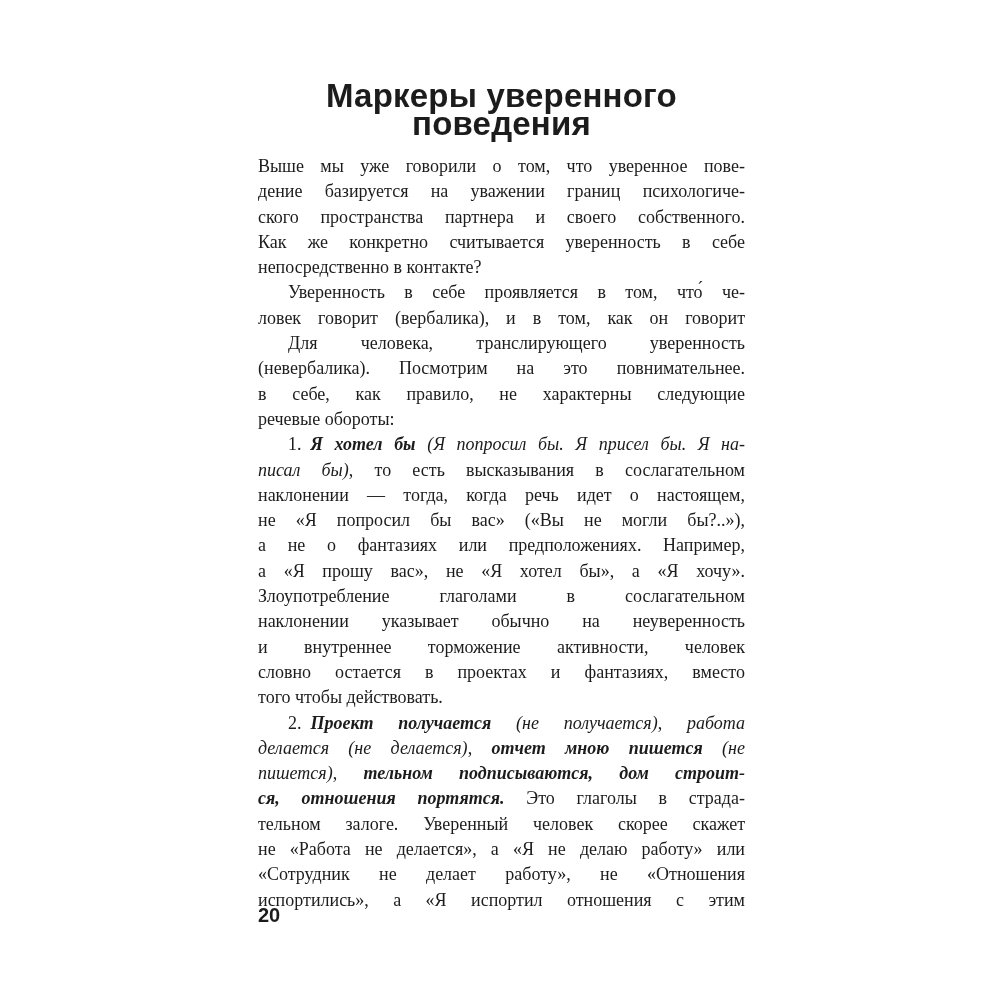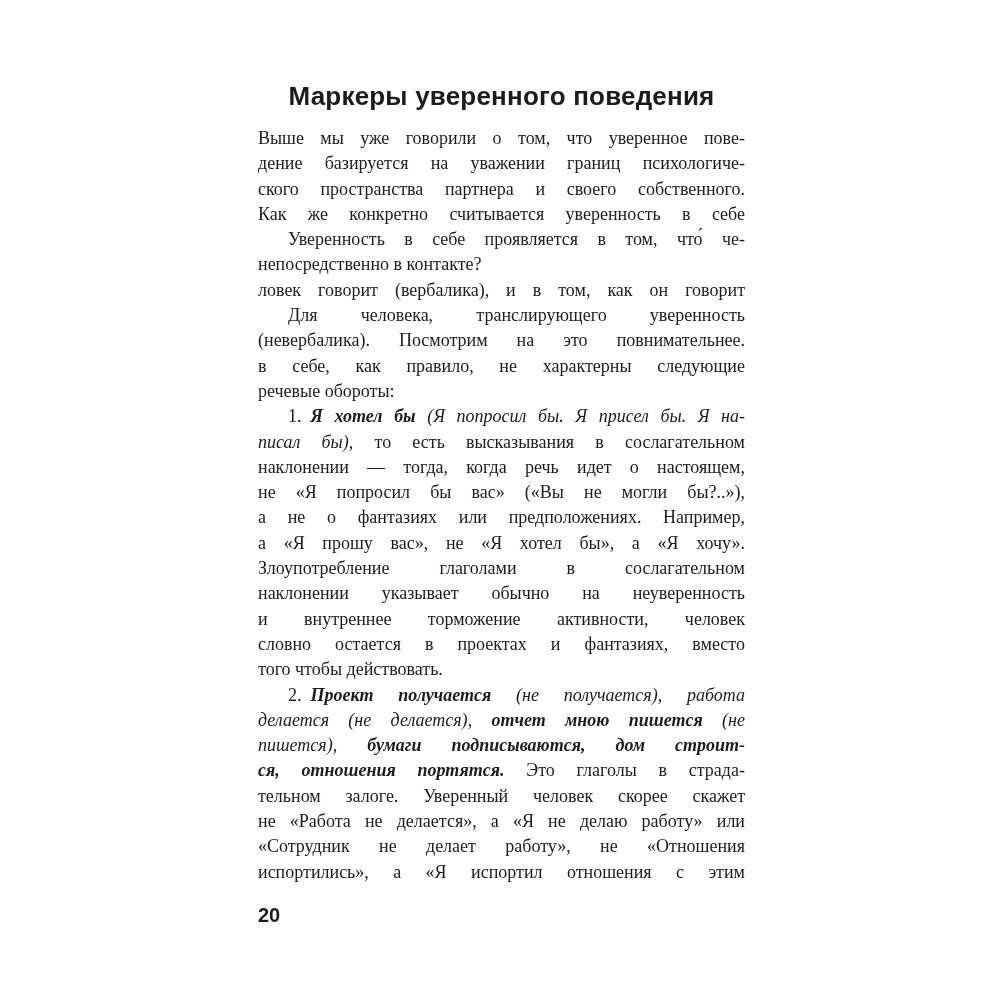--- a/index.html
+++ b/index.html
@@ -18,21 +18,21 @@
   .column {
     position: absolute;
     left: 258px;
     top: 82px;
     width: 487px;
   }
   .title {
     margin: 0;
     font-family: "Liberation Sans", "DejaVu Sans", sans-serif;
     font-weight: 700;
-    font-size: 26px;
+    font-size: 33px;
     line-height: 28px;
     text-align: center;
     letter-spacing: 0.2px;
   }
   .body-text {
     margin-top: 16px;
     font-family: "Liberation Serif", "DejaVu Serif", serif;
     font-size: 18px;
     line-height: 25.3px;
   }
@@ -67,41 +67,41 @@
 <body>
 
 <div class="page" style="color: rgb(28, 28, 28);">
   <div class="column">
     <h1 class="title">Маркеры уверенного поведения</h1>
     <div class="body-text">
         <div class="line"><span>Выше мы уже говорили о том, что уверенное пове-</span></div>
         <div class="line"><span>дение базируется на уважении границ психологиче-</span></div>
         <div class="line"><span>ского пространства партнера и своего собственного.</span></div>
         <div class="line"><span>Как же конкретно считывается уверенность в себе</span></div>
+        <div class="line last"><span>непосредственно в контакте?</span></div>
         <div class="line ind"><span>Уверенность в себе проявляется в том, что́ че-</span></div>
-        <div class="line last"><span>непосредственно в контакте?</span></div>
         <div class="line"><span>ловек говорит (вербалика), и в том, как он говорит</span></div>
         <div class="line ind"><span>Для человека, транслирующего уверенность</span></div>
         <div class="line"><span>(невербалика). Посмотрим на это повнимательнее.</span></div>
         <div class="line"><span>в себе, как правило, не характерны следующие</span></div>
         <div class="line last"><span>речевые обороты:</span></div>
         <div class="line ind"><span>1. </span><span class="bi">Я хотел бы</span><span> </span><span class="i">(Я попросил бы. Я присел бы. Я на-</span></div>
         <div class="line"><span class="i">писал бы)</span><span>, то есть высказывания в сослагательном</span></div>
         <div class="line"><span>наклонении — тогда, когда речь идет о настоящем,</span></div>
         <div class="line"><span>не «Я попросил бы вас» («Вы не могли бы?..»),</span></div>
         <div class="line"><span>а не о фантазиях или предположениях. Например,</span></div>
         <div class="line"><span>а «Я прошу вас», не «Я хотел бы», а «Я хочу».</span></div>
         <div class="line"><span>Злоупотребление глаголами в сослагательном</span></div>
         <div class="line"><span>наклонении указывает обычно на неуверенность</span></div>
         <div class="line"><span>и внутреннее торможение активности, человек</span></div>
         <div class="line"><span>словно остается в проектах и фантазиях, вместо</span></div>
         <div class="line last"><span>того чтобы действовать.</span></div>
         <div class="line ind"><span>2. </span><span class="bi">Проект получается</span><span> </span><span class="i">(не получается)</span><span>, </span><span class="i">работа</span></div>
         <div class="line"><span class="i">делается (не делается)</span><span>, </span><span class="bi">отчет мною пишется</span><span> </span><span class="i">(не</span></div>
-        <div class="line"><span class="i">пишется)</span><span>, </span><span class="bi">бумаги подписываются, дом строит-</span></div>
+        <div class="line"><span class="i">пишется)</span><span>, </span><span class="bi">тельном подписываются, дом строит-</span></div>
         <div class="line"><span class="bi">ся, отношения портятся.</span><span> Это глаголы в страда-</span></div>
         <div class="line"><span>тельном залоге. Уверенный человек скорее скажет</span></div>
         <div class="line"><span>не «Работа не делается», а «Я не делаю работу» или</span></div>
         <div class="line"><span>«Сотрудник не делает работу», не «Отношения</span></div>
         <div class="line"><span>испортились», а «Я испортил отношения с этим</span></div>
       </div>
   </div>
   <div class="pagenum">20</div>
 </div>
 

